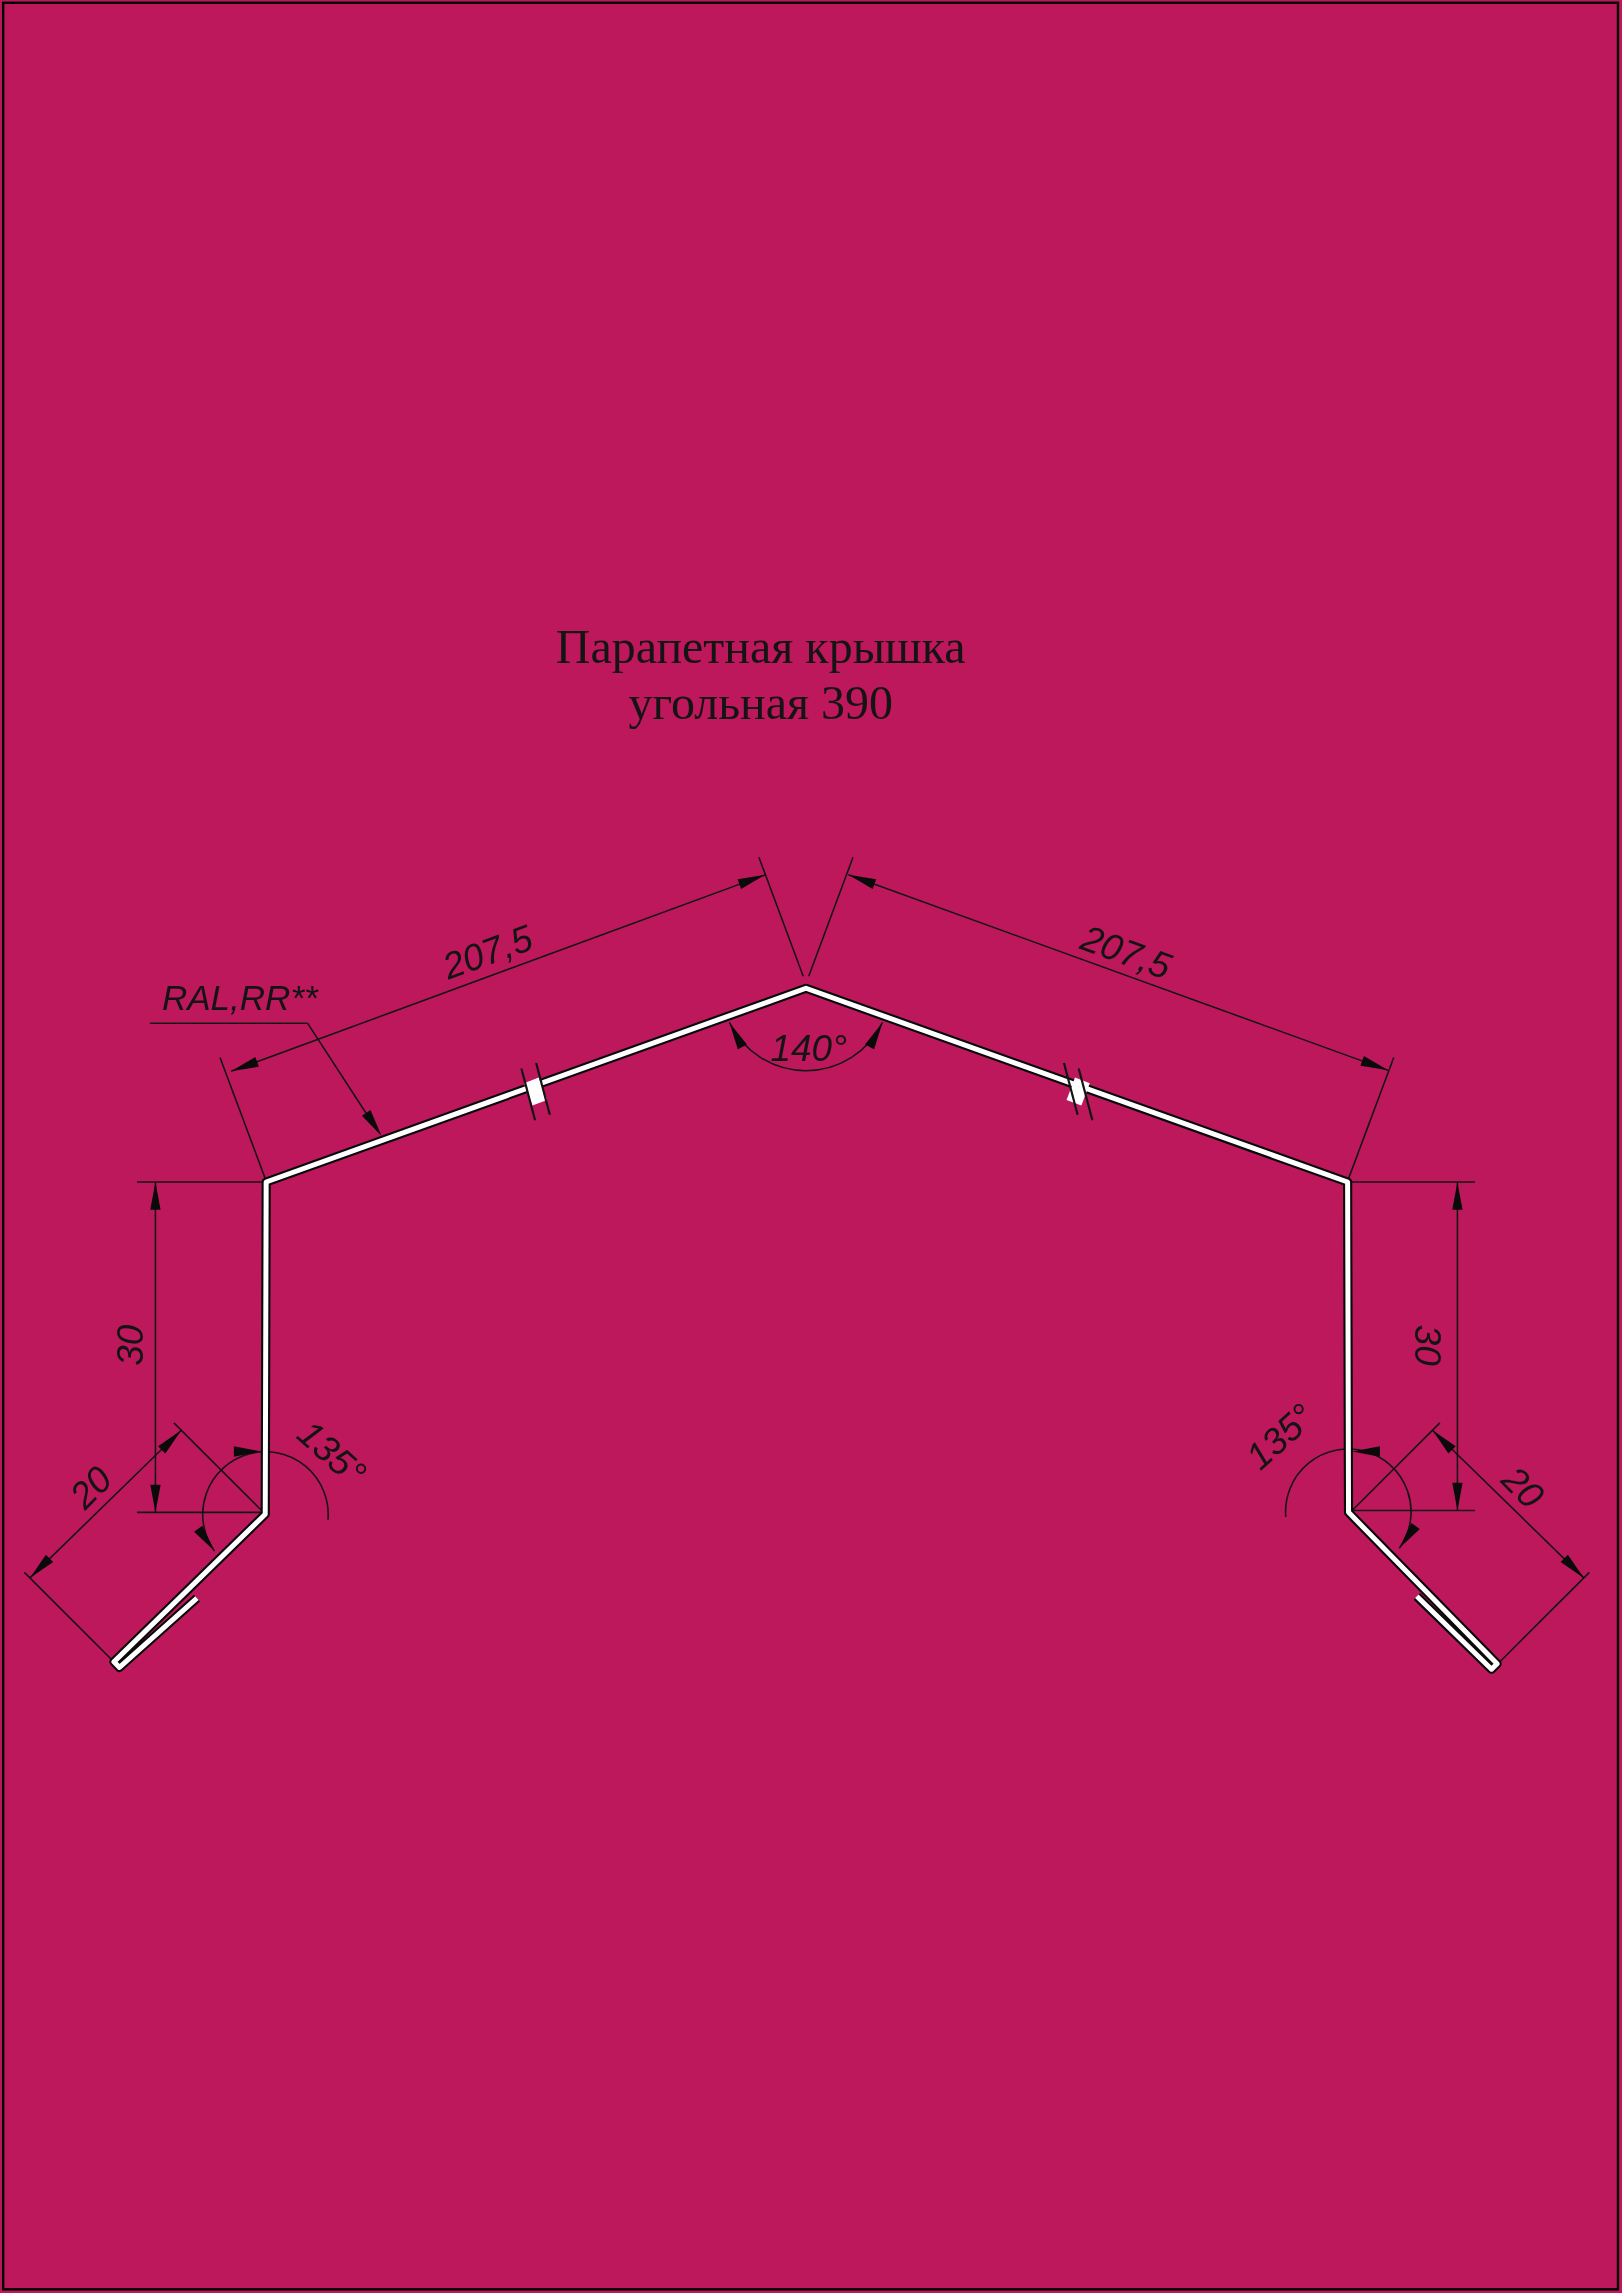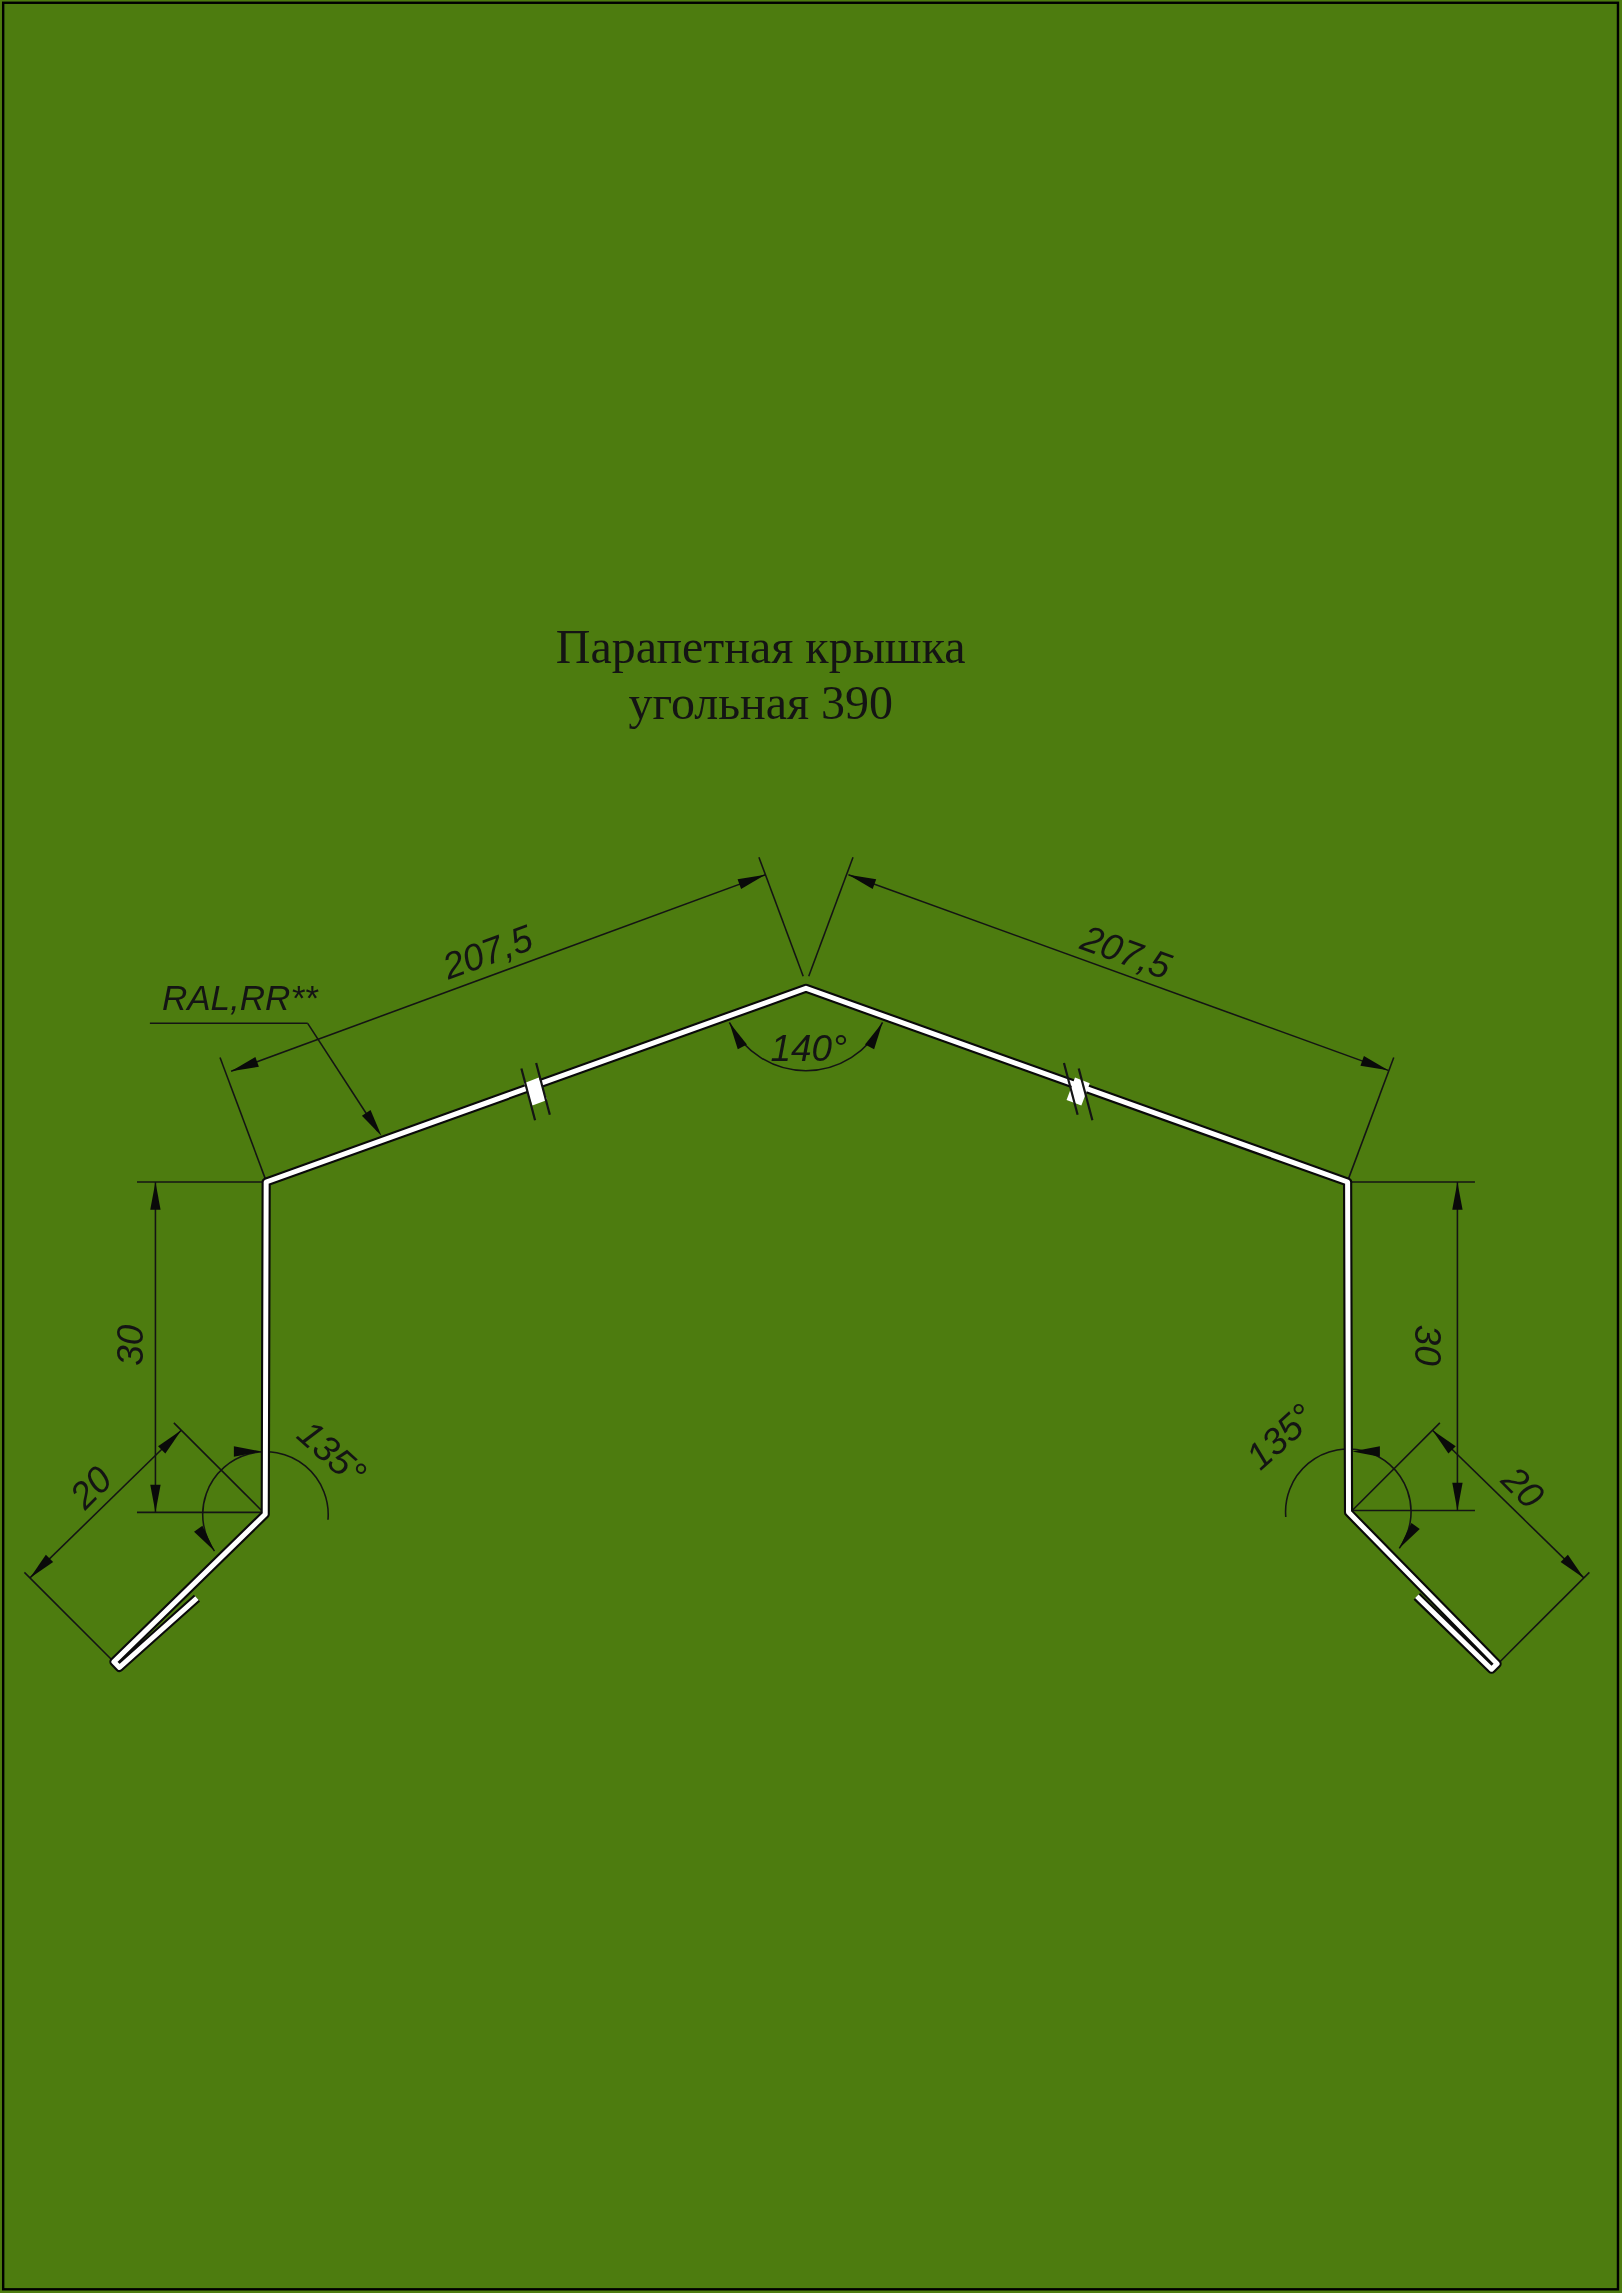--- a/index.html
+++ b/index.html
@@ -1,19 +1,19 @@
 <!DOCTYPE html>
 <html style="font-size:14.8px"><head>
 <meta charset="utf-8">
 <style>
   html,body{margin:0;padding:0;background:#e8e8e8;}
   .page{
     position:relative;
     width:1623px;height:2293px;
-    background:#4d7c0f;
+    background:#be185d;
     font-family:"Liberation Sans",sans-serif;
     overflow:hidden;
   }
   svg{position:absolute;left:0;top:0;}
   .thin{stroke:#141414;stroke-width:1.7;fill:none;}
   .prof-black{stroke:#0a0a0a;stroke-width:10;fill:none;stroke-linejoin:round;stroke-linecap:butt;}
   .prof-white{stroke:#ffffff;stroke-width:5.4;fill:none;stroke-linejoin:round;stroke-linecap:butt;}
   .gap{stroke:#ffffff;stroke-width:26;fill:none;stroke-linecap:butt;}
   .mark{stroke:#141414;stroke-width:2.4;fill:none;}
   .arr{fill:#0a0a0a;stroke:none;}

